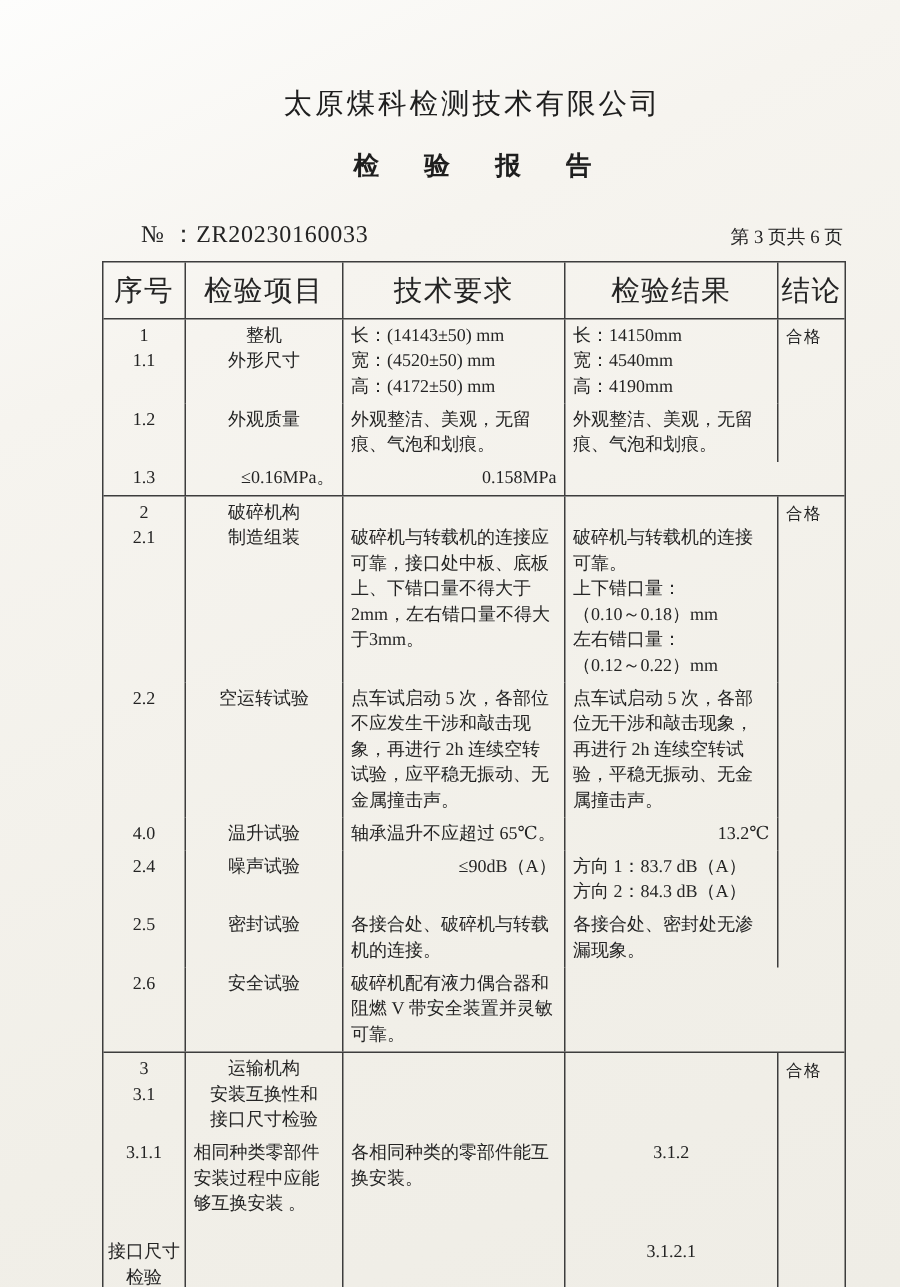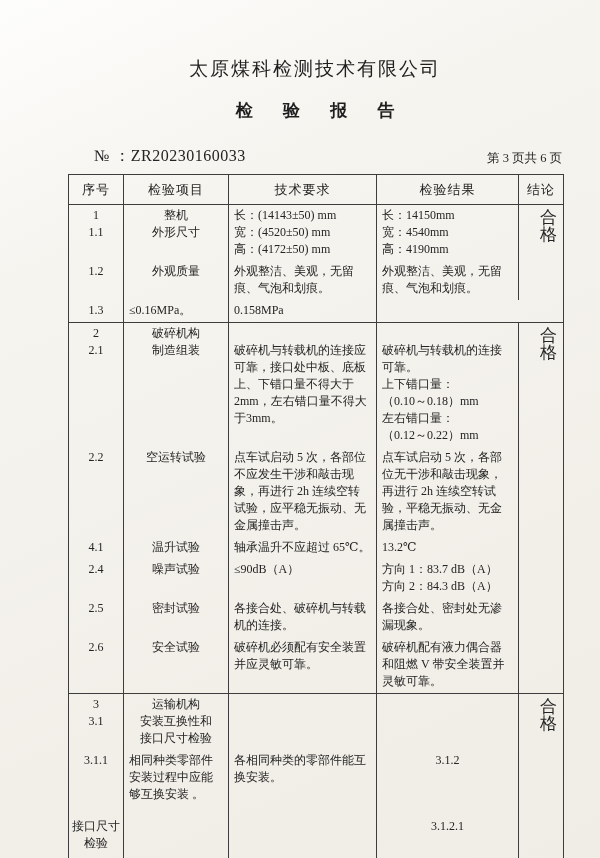--- a/index.html
+++ b/index.html
@@ -10,35 +10,35 @@
     padding:56px 38px 0 68px;
   }
   .company{text-align:center;font-size:19px;letter-spacing:2px;color:#1e1e1e;}
   .rtitle{text-align:center;font-size:17px;font-weight:bold;letter-spacing:13px;text-indent:13px;margin-top:17px;color:#1e1e1e;}
   .meta{display:flex;justify-content:space-between;align-items:flex-end;margin-top:24px;margin-bottom:7px;}
   .no-line{font-size:16px;padding-left:26px;letter-spacing:.5px;}
   .page-info{font-size:12.5px;}
   .tbl{width:494px;border:1.5px solid #3d3d3d;background:transparent;}
   .grid{display:grid;grid-template-columns:55px 105px 148px 142px 1fr;}
   .thead{border-bottom:1.5px solid #3d3d3d;}
-  .th{font-size:13px;text-align:center;padding:6px 2px 5px;border-right:1px solid #3d3d3d;letter-spacing:1px;}
+  .th{font-size:19px;text-align:center;padding:6px 2px 5px;border-right:1px solid #3d3d3d;letter-spacing:1px;}
   .th:last-child{border-right:none;}
   .section{border-bottom:1.5px solid #3d3d3d;}
   .section:last-child{border-bottom:none;}
   .td{
     border-right:1px solid #3d3d3d;
     font-size:12px;line-height:17px;
     padding:2px 5px 3px;
     white-space:pre-line;
     overflow:hidden;
   }
   .td.no,.td.item{text-align:center;padding-left:2px;padding-right:2px;}
-  .td.c{text-align:left;}
+  .td.c{text-align:right;}
   .td.gap{padding-bottom:13px;font-family:Liberation Serif, serif;}
-  .concl{grid-column:5;border-right:none;text-align:right;font-size:17px;padding-top:4px;letter-spacing:1px;}
+  .concl{grid-column:5;border-right:none;text-align:left;font-size:11px;padding-top:4px;letter-spacing:1px;}
 </style>
 </head>
 <body>
 
 <div class="page">
 
   <div class="company">太原煤科检测技术有限公司</div>
   <div class="rtitle">检 验 报 告</div>
 
   <div class="meta">
@@ -95,39 +95,38 @@
 上下错口量：
 （0.10～0.18）mm
 左右错口量：
 （0.12～0.22）mm</div>
 
       <div class="td no">2.2</div>
       <div class="td item">空运转试验</div>
       <div class="td req">点车试启动 5 次，各部位不应发生干涉和敲击现象，再进行 2h 连续空转试验，应平稳无振动、无金属撞击声。</div>
       <div class="td res">点车试启动 5 次，各部位无干涉和敲击现象，再进行 2h 连续空转试验，平稳无振动、无金属撞击声。</div>
 
-      <div class="td no">4.1</div>
+      <div class="td no">4.0</div>
       <div class="td item">温升试验</div>
       <div class="td req">轴承温升不应超过 65℃。</div>
       <div class="td res c">13.2℃</div>
 
       <div class="td no">2.4</div>
       <div class="td item">噪声试验</div>
       <div class="td req c">≤90dB（A）</div>
       <div class="td res">方向 1：83.7 dB（A）
 方向 2：84.3 dB（A）</div>
 
       <div class="td no">2.5</div>
       <div class="td item">密封试验</div>
       <div class="td req">各接合处、破碎机与转载机的连接。</div>
       <div class="td res">各接合处、密封处无渗漏现象。</div>
 
       <div class="td no">2.6</div>
       <div class="td item">安全试验</div>
-      <div class="td req">破碎机必须配有安全装置并应灵敏可靠。</div>
       <div class="td res">破碎机配有液力偶合器和阻燃 V 带安全装置并灵敏可靠。</div>
     </div>
 
     <div class="grid section">
       <div class="td concl" style="grid-row:1 / span 5;">合格</div>
 
       <div class="td no">3
 3.1</div>
       <div class="td item">运输机构
 安装互换性和

